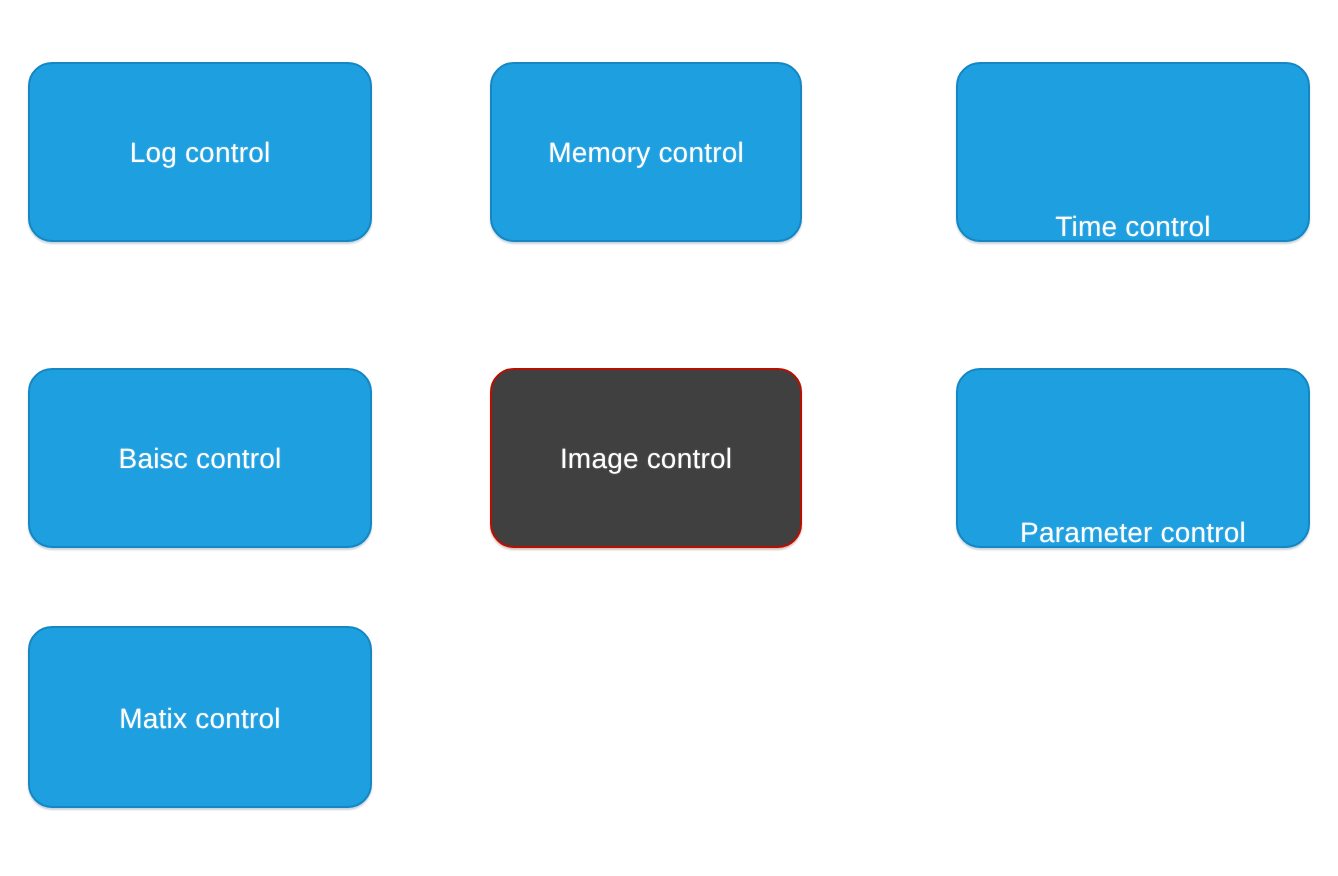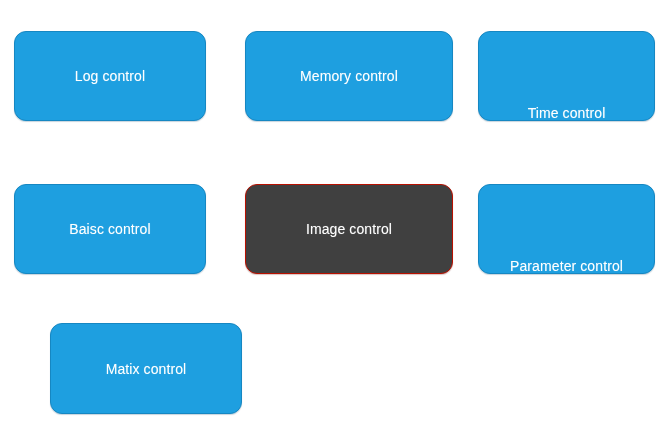--- a/index.html
+++ b/index.html
@@ -56,28 +56,28 @@
     line-height: 1;
     letter-spacing: 0.1px;
     white-space: nowrap;
     text-align: center;
     text-shadow: 0 0 1px rgba(255, 255, 255, 0.35);
     user-select: none;
     pointer-events: none;
   }
 
   
-  .col-0 { left: 14px;  width: 192px; }
-  .col-1 { left: 245px; width: 208px; }
+  .col-0 { left: 14px;  width: 172px; }
+  .col-1 { left: 245px; width: 156px; }
   .col-2 { left: 478px; width: 177px; align-items: flex-end; }
 
   
   .row-0 { top: 31px;  height: 90px; }
   .row-1 { top: 184px; height: 90px; }
-  .row-2 { top: 323px; height: 91px; margin-left: 36px; }
+  .row-2 { top: 313px; height: 91px; }
 </style>
 </head>
 <body>
 
 <div id="board">
 
   <div class="card blue col-0 row-0">
     <span class="card-label">Log control</span>
   </div>
 

